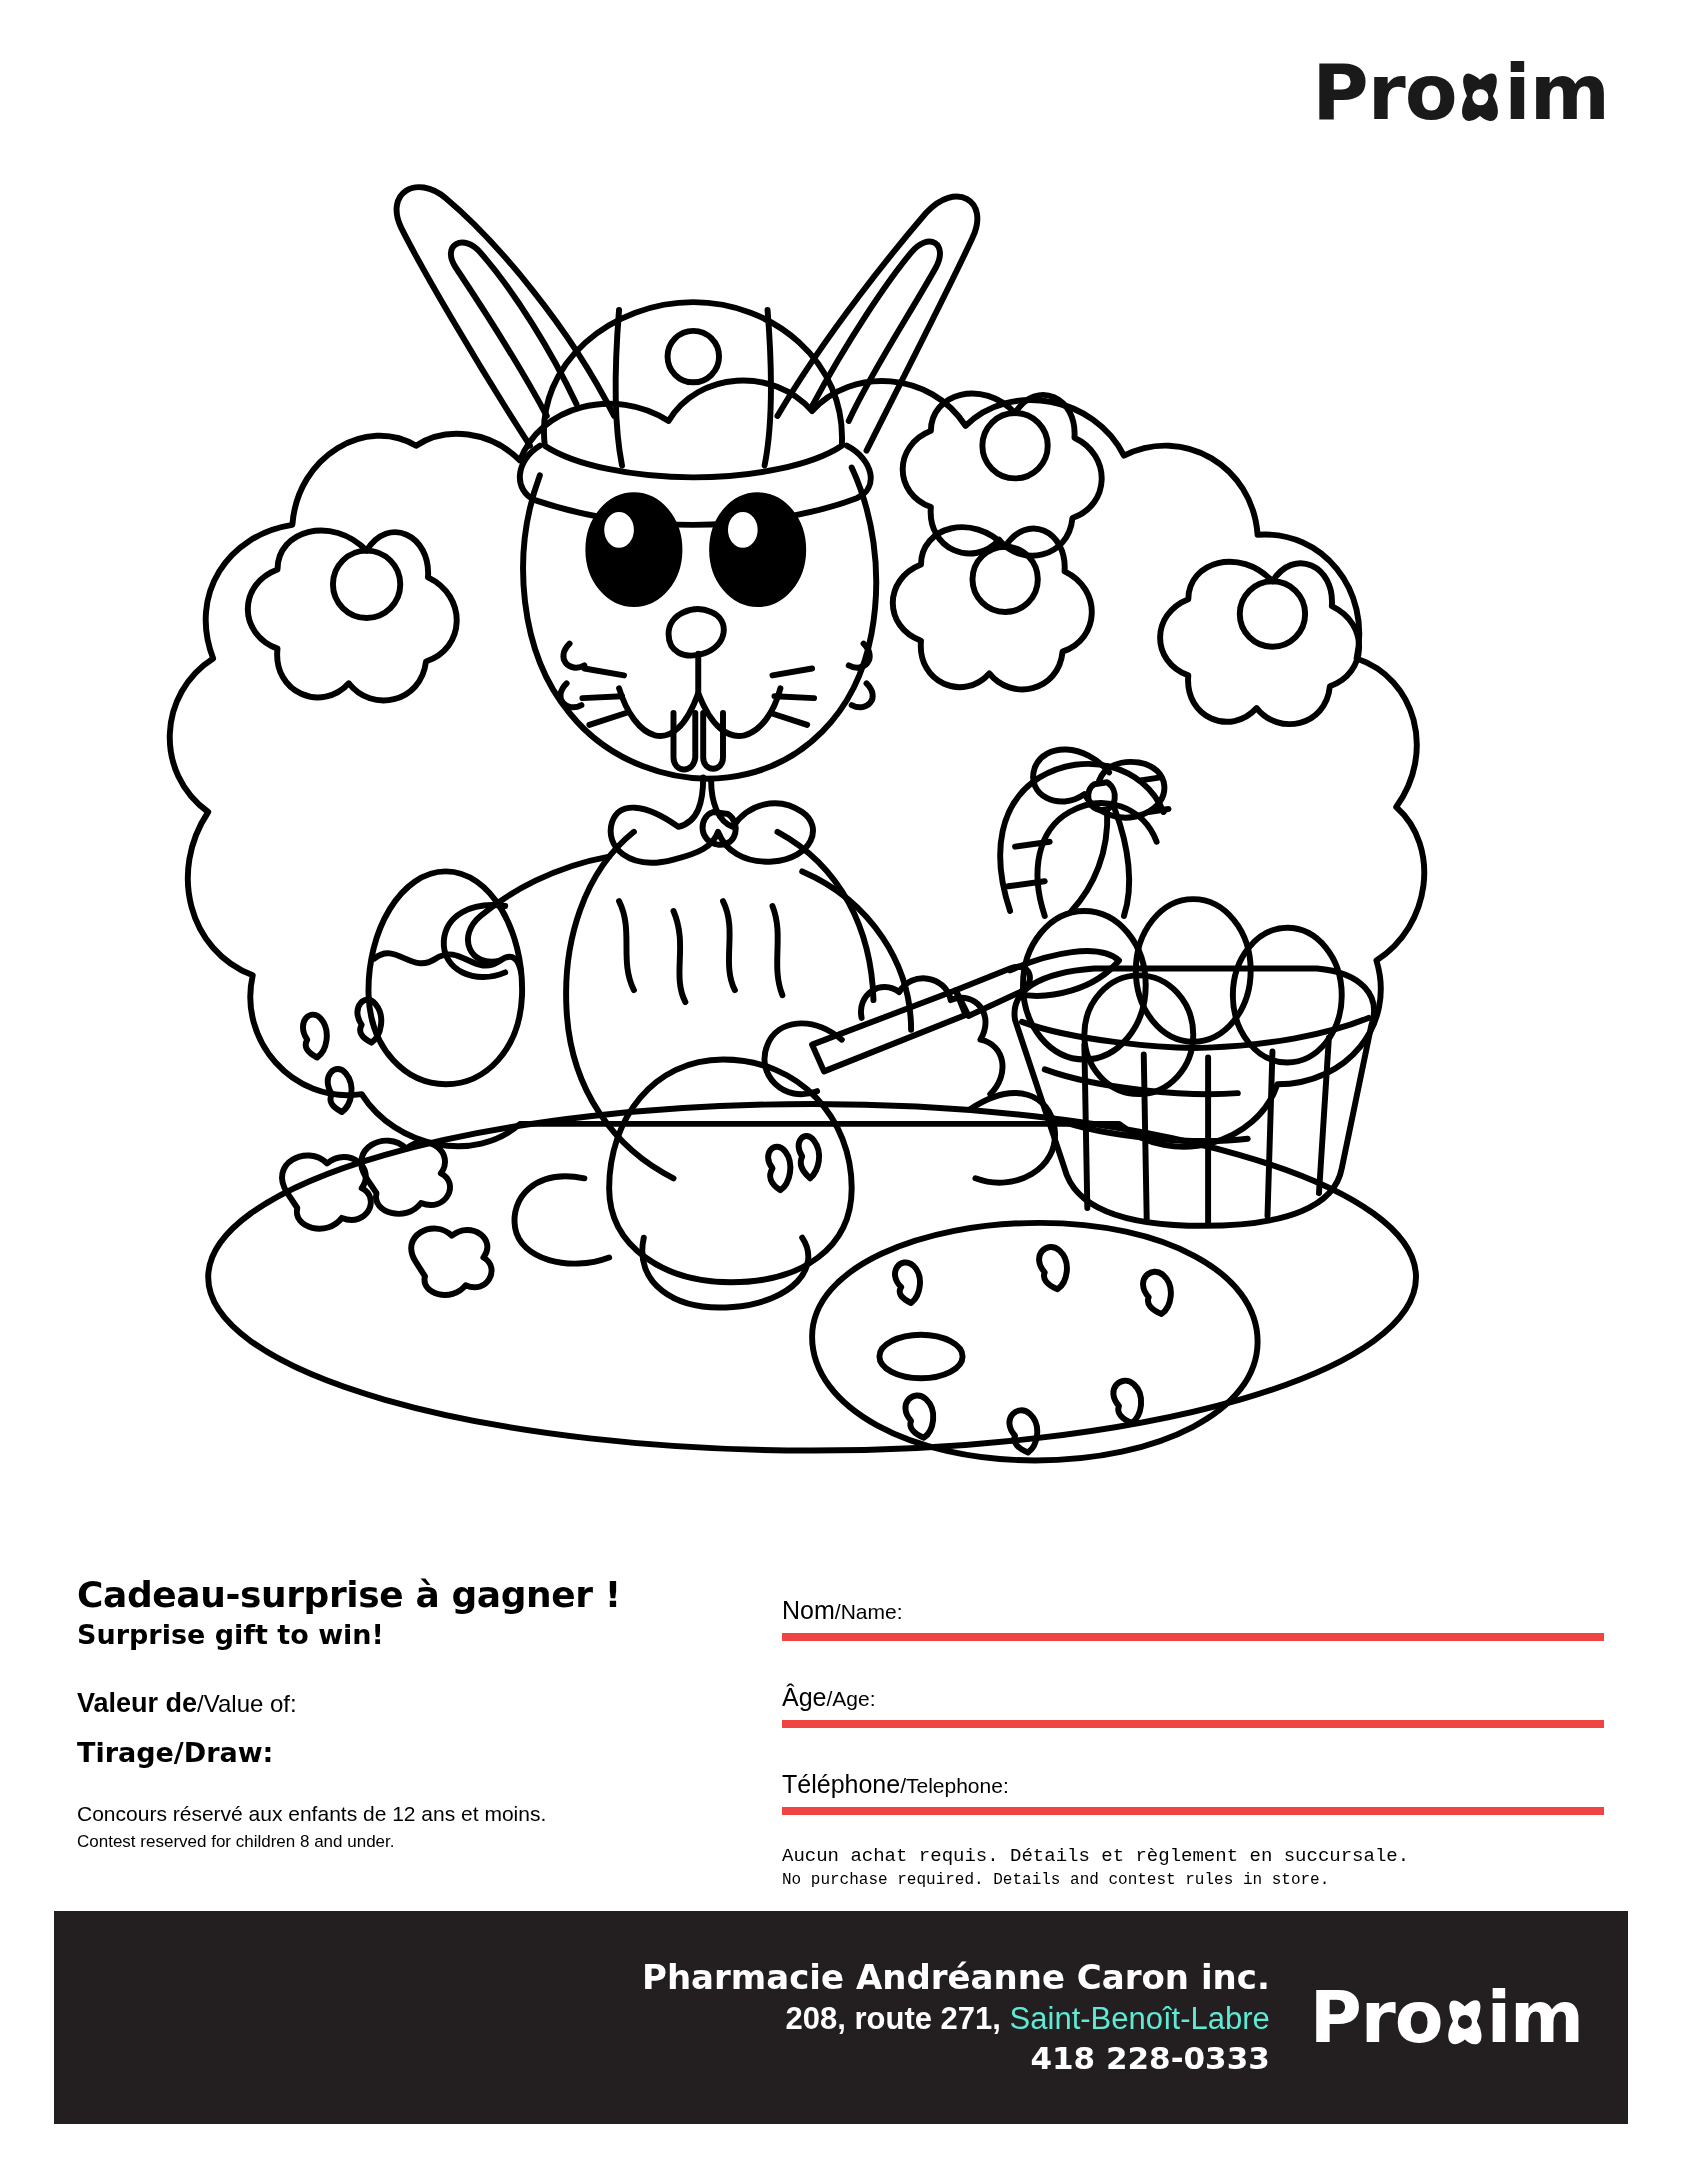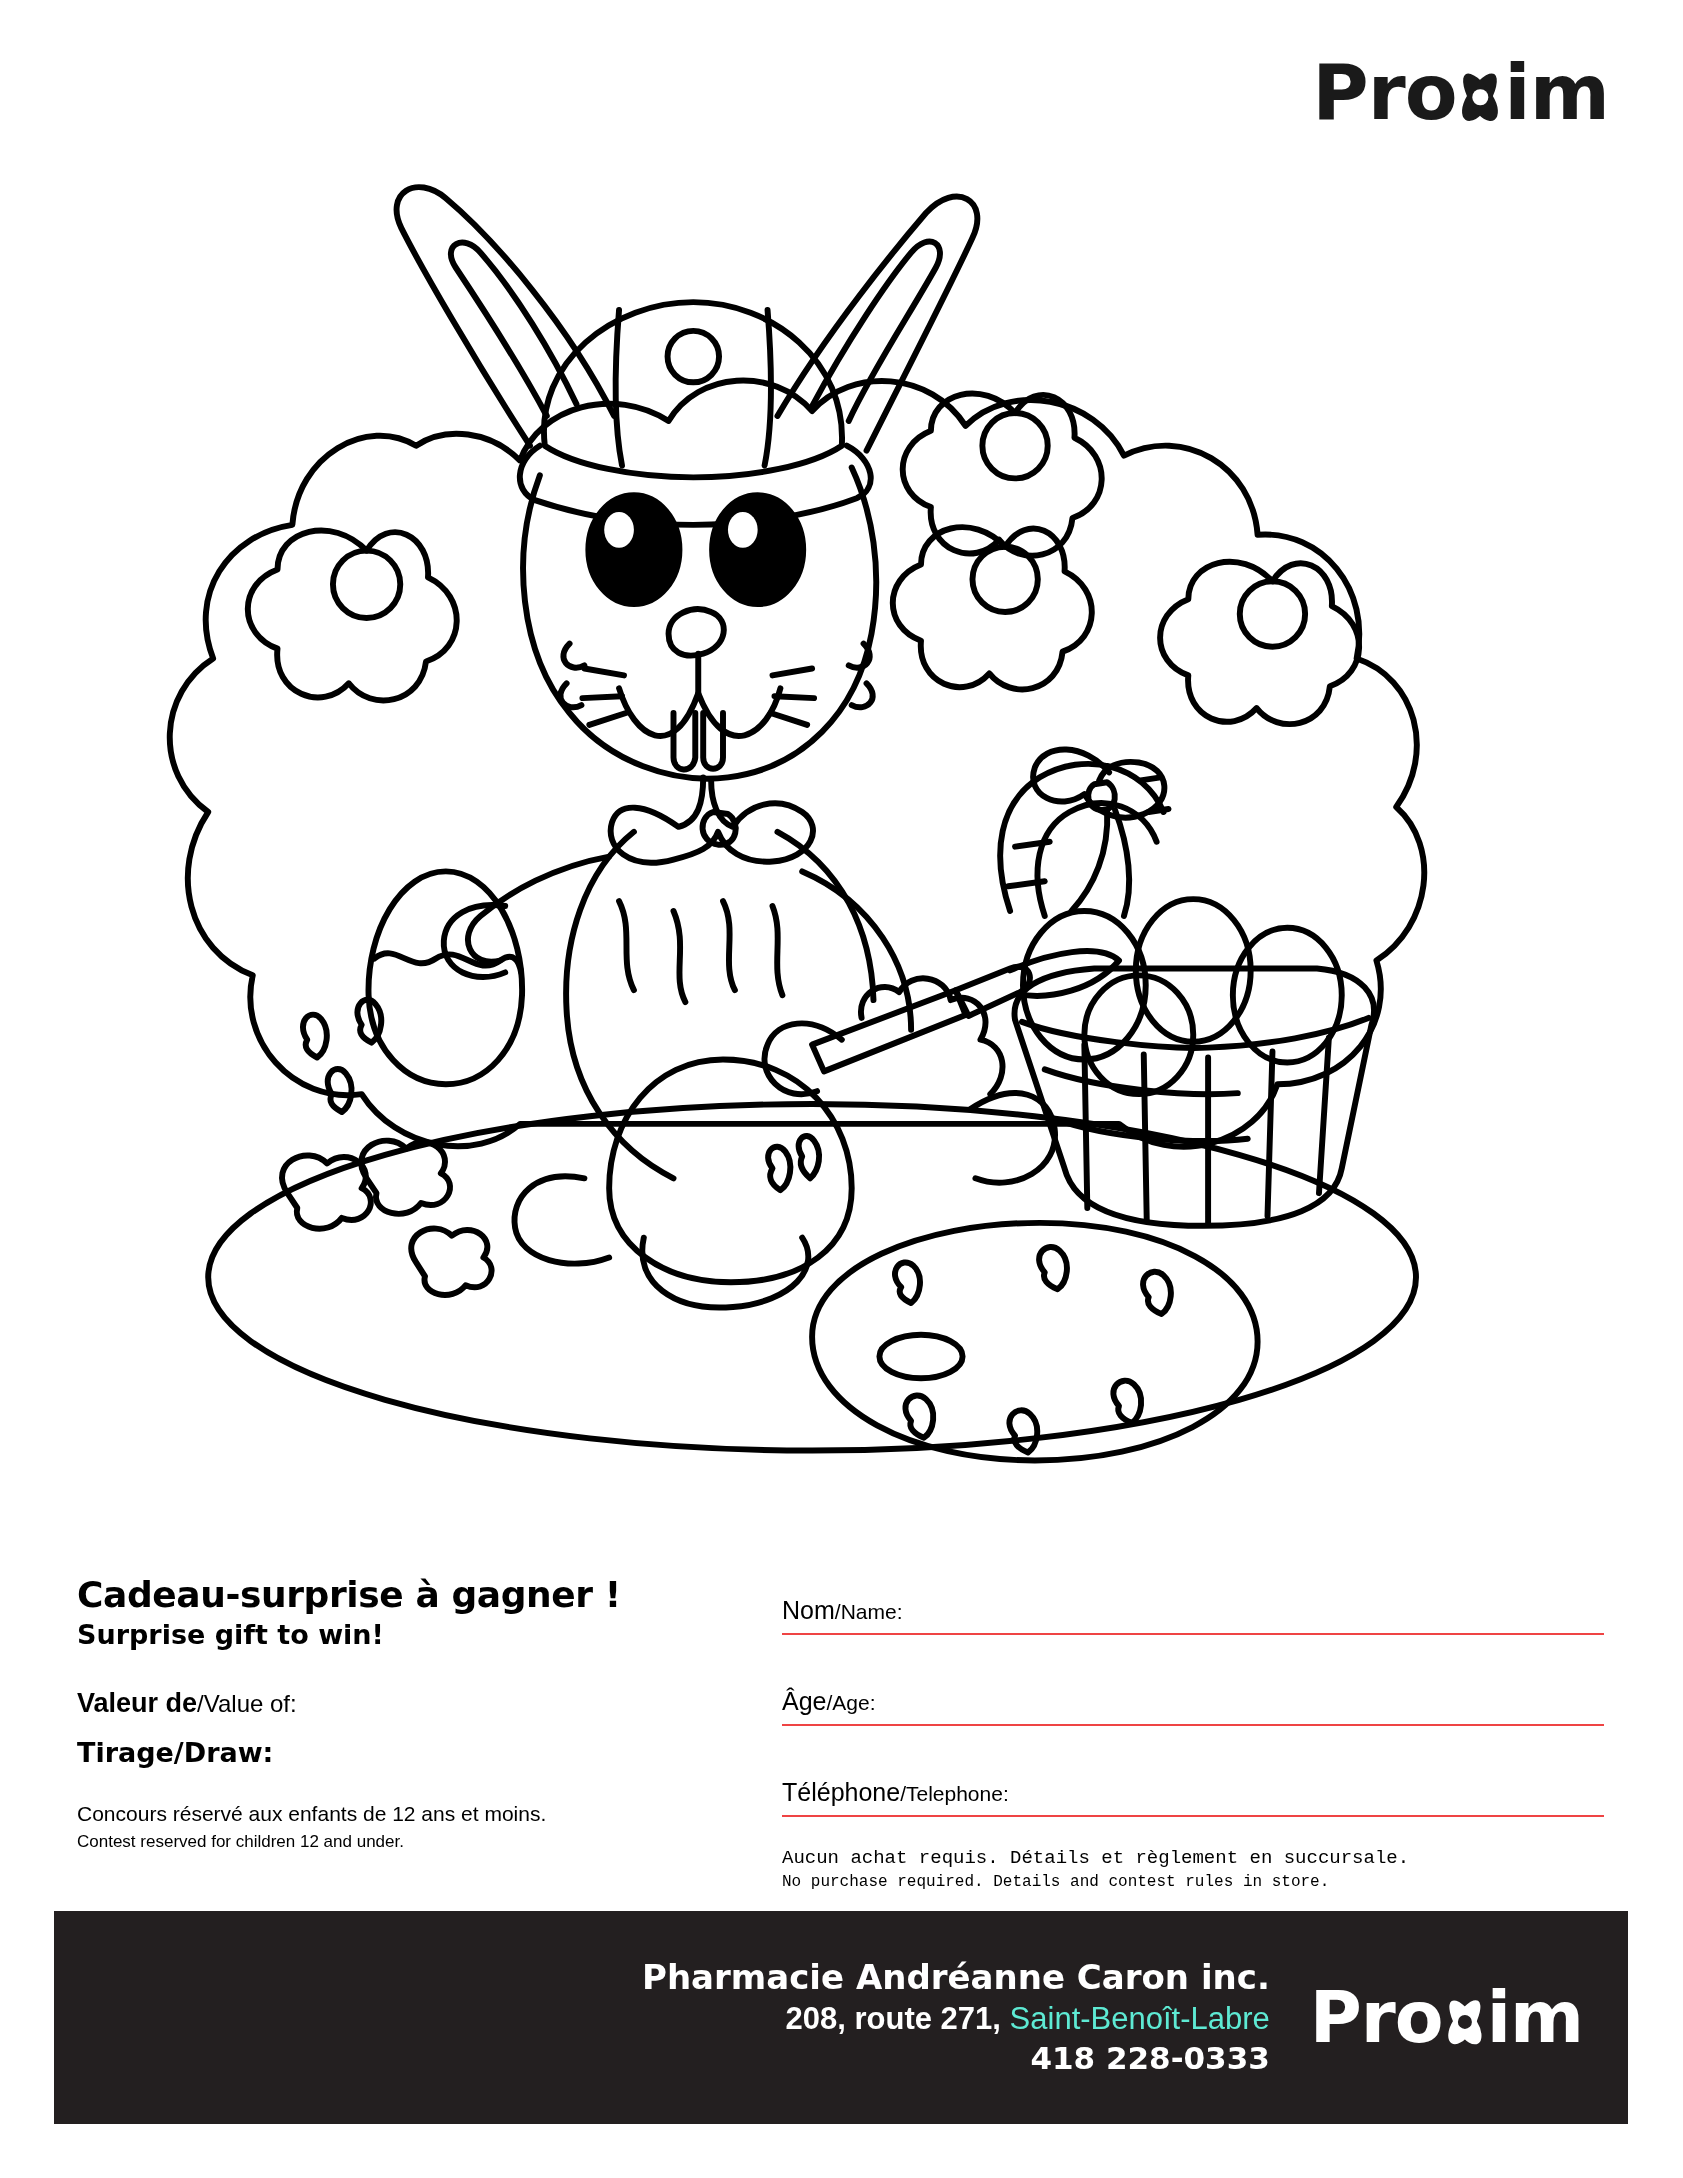--- a/index.html
+++ b/index.html
@@ -114,22 +114,22 @@
   
   .form-col {
     position: absolute;
     left: 782px;
     top: 1572px;
     width: 822px;
   }
   .field-row {
     position: relative;
     height: 61px;
-    border-bottom: 2px solid #ef4444;
-    margin-bottom: 28px;
+    border-bottom: 8px solid #ef4444;
+    margin-bottom: 18px;
   }
   .field-label {
     position: absolute;
     left: 0;
     bottom: 8px;
     white-space: nowrap;
   }
   .field-label .fr { font-size: 25px; }
   .field-label .en { font-size: 21px; }
   .field-input {
@@ -384,21 +384,21 @@
 <div class="left-col">
   <p class="prize-title">Cadeau-surprise à gagner !</p>
   <p class="prize-subtitle">Surprise gift to win!</p>
   <p class="value-line">
     <span class="fr">Valeur de</span><span class="en">/Value of:</span>
   </p>
   <p class="draw-line">
     <span>Tirage</span><span>/Draw:</span>
   </p>
   <p class="rules-fr">Concours réservé aux enfants de 12 ans et moins.</p>
-  <p class="rules-en">Contest reserved for children 12 and under.</p>
+  <p class="rules-en">Contest reserved for children 8 and under.</p>
 </div>
 
 <div class="form-col">
 
   <div class="field-row">
     <span class="field-label">
       <span class="fr">Nom</span><span class="en">/Name:</span>
     </span>
     <input class="field-input" type="text" value="" placeholder="" style="">
   </div>

